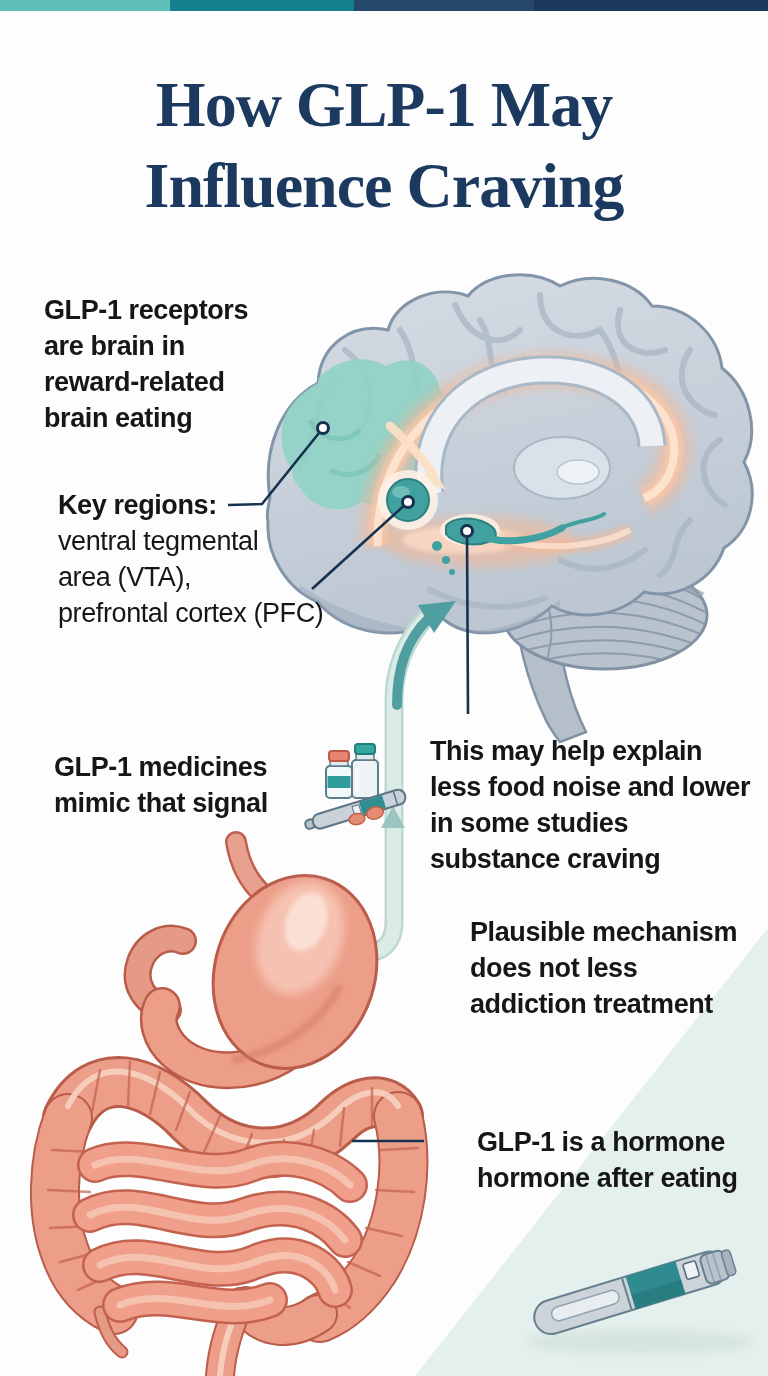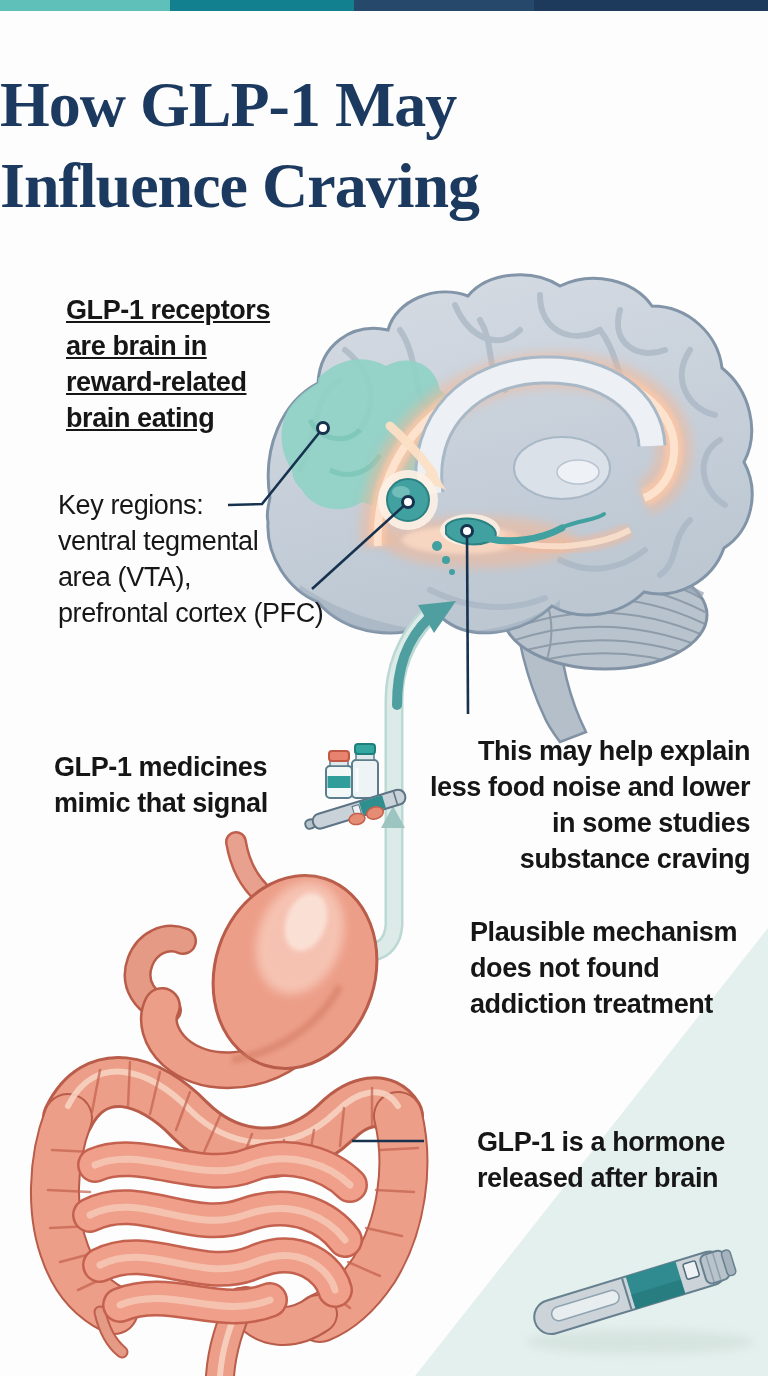--- a/index.html
+++ b/index.html
@@ -4,28 +4,28 @@
 <style>
   html,body{margin:0;padding:0;}
   body{width:768px;height:1376px;position:relative;overflow:hidden;background:#fdfdfd;
        font-family:"Liberation Sans",sans-serif;}
   .topbar{position:absolute;top:0;left:0;height:11px;width:768px;display:flex;}
   .topbar div{height:11px;}
   .seg1{width:170px;background:var(--bar1);}
   .seg2{width:184px;background:var(--bar2);}
   .seg3{width:180px;background:var(--bar3);}
   .seg4{width:234px;background:var(--bar4);}
-  .title{position:absolute;top:64px;left:0;width:768px;text-align:left;
+  .title{position:absolute;top:64px;left:0;width:768px;text-align:center;
          font-family:"Liberation Serif",serif;font-weight:700;font-size:64px;line-height:81px;
          letter-spacing:-1px;color:var(--title);}
   svg.scene{position:absolute;top:0;left:0;}
   .tb{position:absolute;color:var(--text);}
   .ln{font-weight:700;font-size:27px;line-height:36px;letter-spacing:-0.4px;white-space:nowrap;}
   .reg .ln{font-weight:400;}
-  .reg .head{font-weight:400;}
+  .reg .head{font-weight:700;}
   .mintFill{fill:var(--mint);}
   .callout{stroke:var(--line);stroke-width:2.6;fill:none;}
   .dot{fill:#ffffff;stroke:var(--line);stroke-width:3;}
   .bandEdge{stroke:var(--bandEdge);}
   .bandCore{stroke:var(--band);}
   .arrowTeal{fill:var(--arrow);}
   .arrowTealStroke{stroke:var(--arrow);}
 </style>
 </head>
 <body>
@@ -293,48 +293,48 @@
     <circle class="dot" cx="408" cy="502" r="5.5"></circle>
     <circle class="dot" cx="467" cy="531" r="5.5"></circle>
   </g>
 </svg>
 
 <div class="title">
   <div>How GLP-1 May</div>
   <div>Influence Craving</div>
 </div>
 
-<div class="tb" style="left:66px;top:292px;text-decoration:underline;">
+<div class="tb" style="left:44px;top:292px;">
   <div class="ln">GLP-1 receptors</div>
   <div class="ln">are brain in</div>
   <div class="ln">reward-related</div>
   <div class="ln">brain eating</div>
 </div>
 
 <div class="tb reg" style="left:58px;top:487px;">
   <div class="ln head">Key regions:</div>
   <div class="ln">ventral tegmental</div>
   <div class="ln">area (VTA),</div>
   <div class="ln">prefrontal cortex (PFC)</div>
 </div>
 
 <div class="tb" style="left:54px;top:749px;">
   <div class="ln">GLP-1 medicines</div>
   <div class="ln">mimic that signal</div>
 </div>
 
-<div class="tb" style="left:430px;top:733px;text-align:right;">
+<div class="tb" style="left:430px;top:733px;">
   <div class="ln">This may help explain</div>
   <div class="ln">less food noise and lower</div>
   <div class="ln">in some studies</div>
   <div class="ln">substance craving</div>
 </div>
 
 <div class="tb" style="left:430px;top:914px;margin-left:40px;">
   <div class="ln">Plausible mechanism</div>
-  <div class="ln">does not found</div>
+  <div class="ln">does not less</div>
   <div class="ln">addiction treatment</div>
 </div>
 
 <div class="tb" style="left:430px;top:1124px;margin-left:47px;">
   <div class="ln">GLP-1 is a hormone</div>
-  <div class="ln">released after brain</div>
+  <div class="ln">hormone after eating</div>
 </div>
 
 </body></html>

